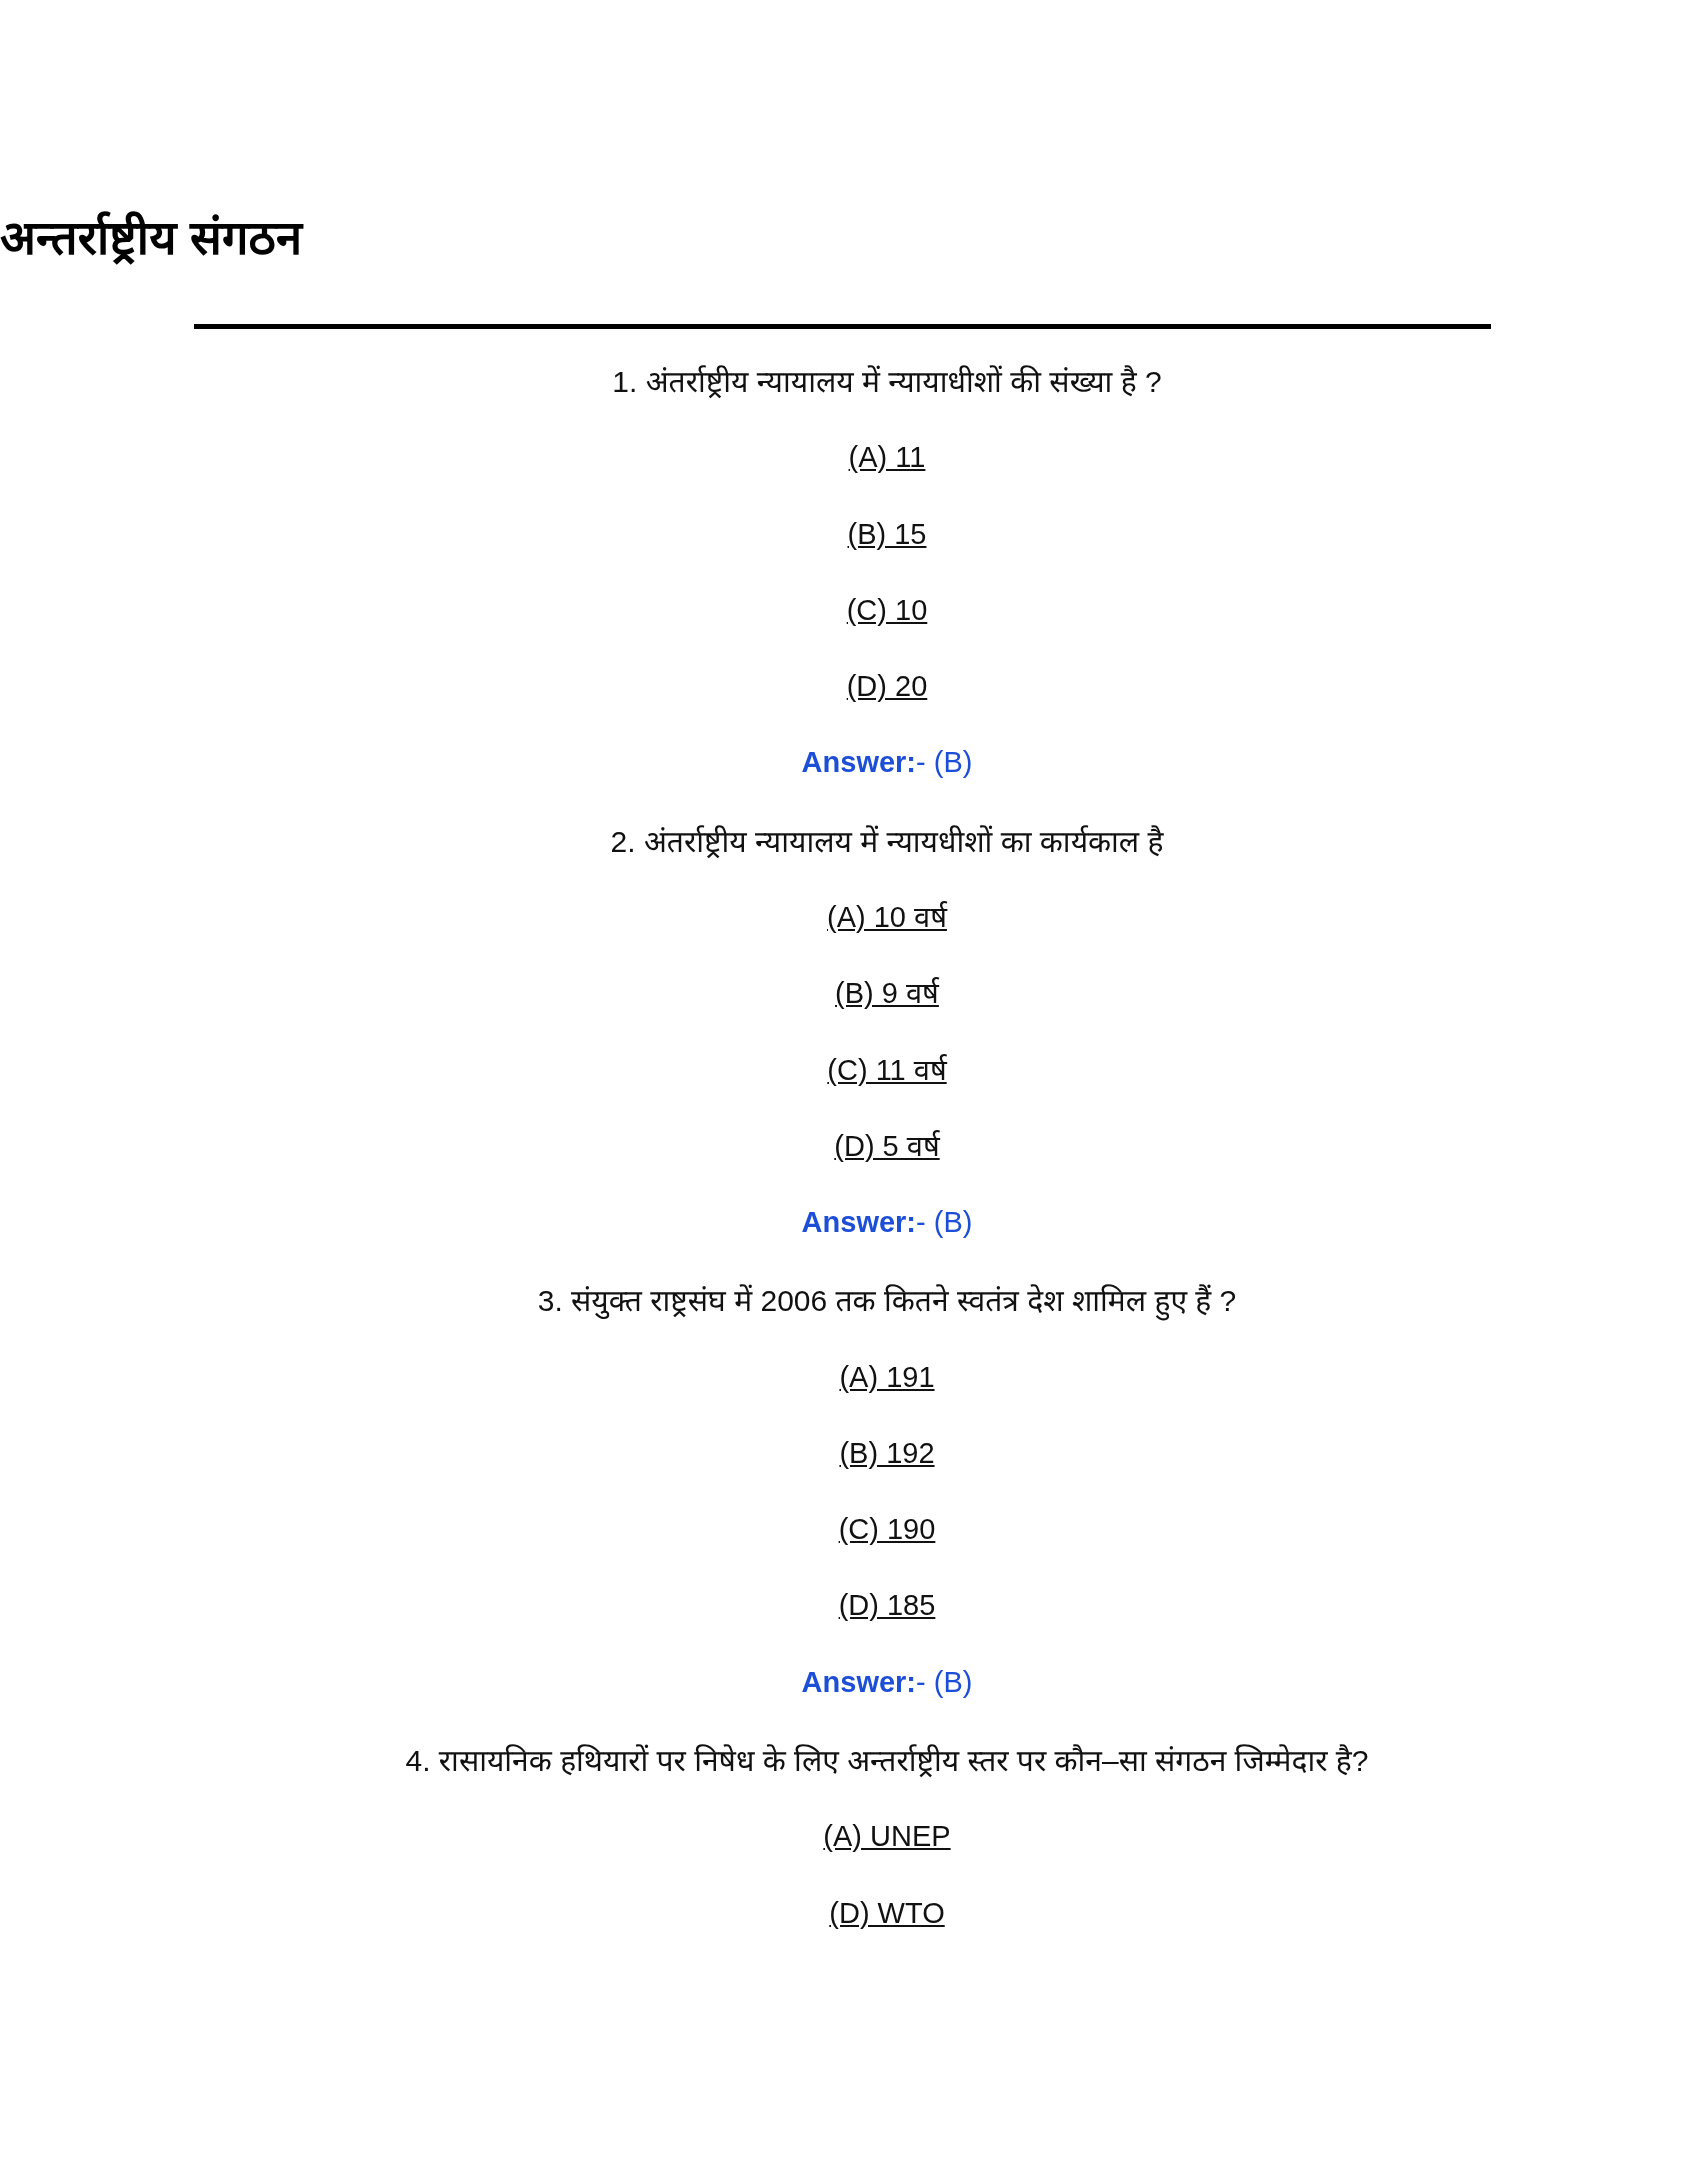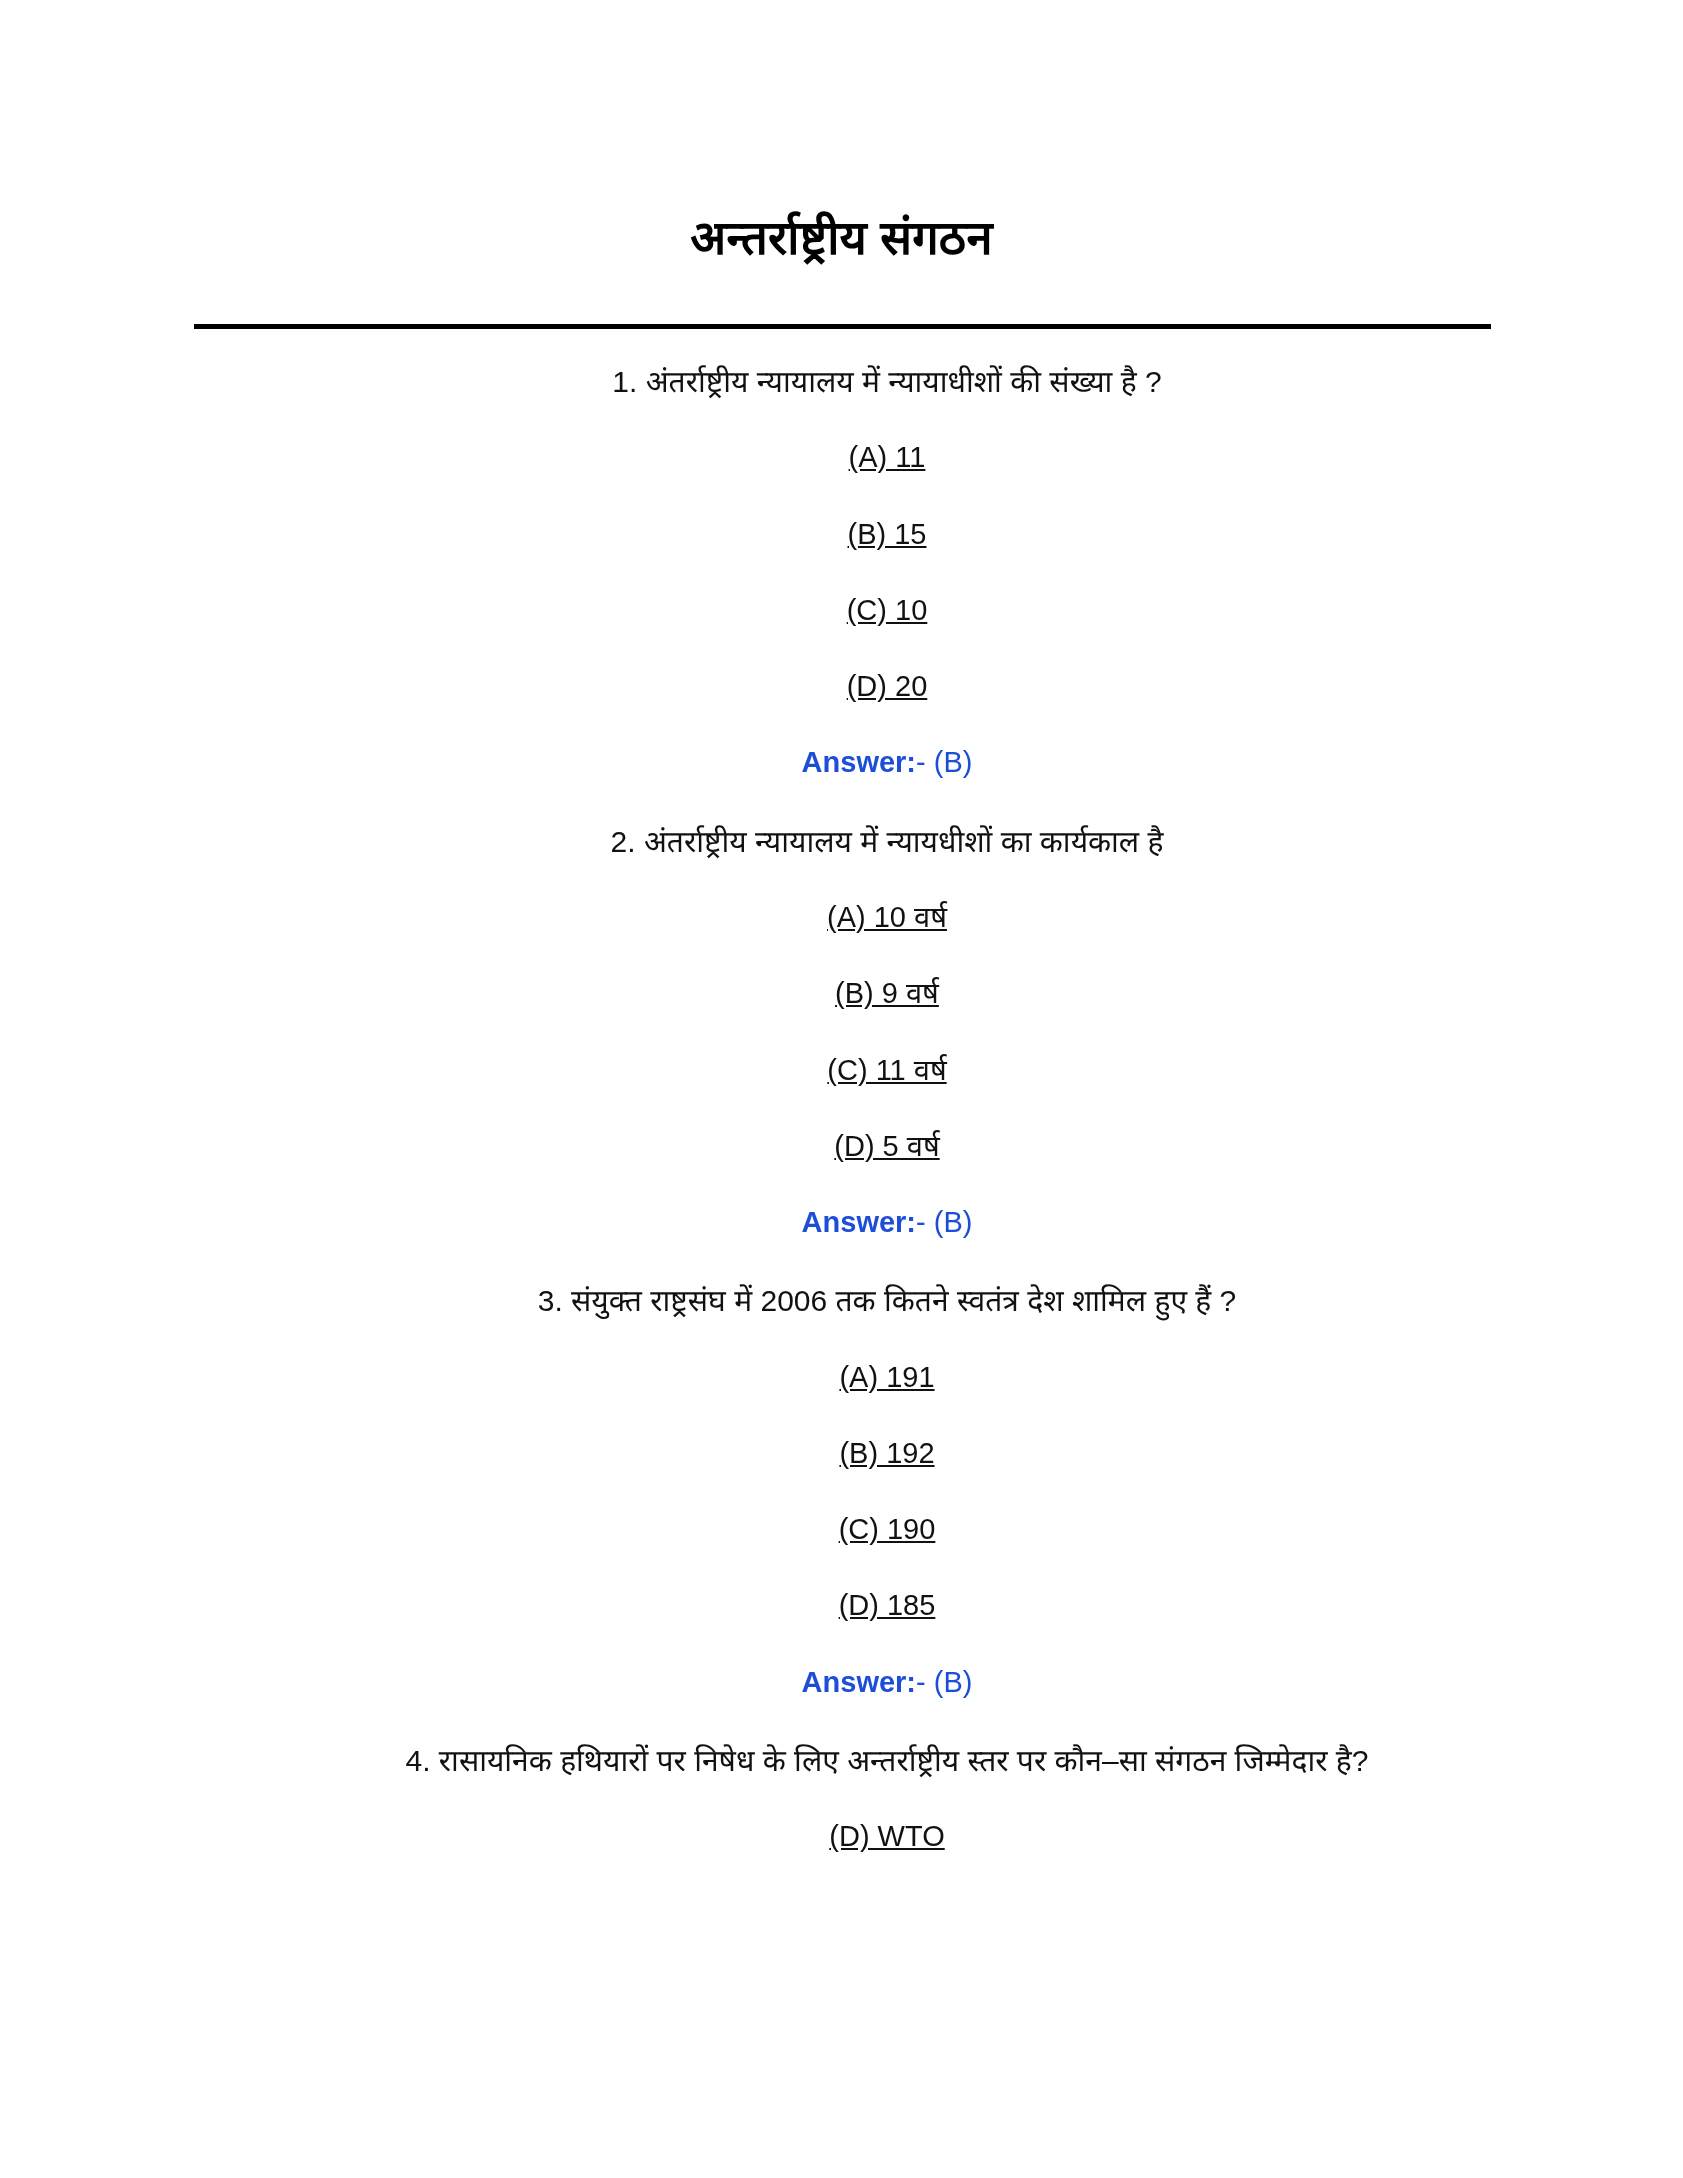--- a/index.html
+++ b/index.html
@@ -20,21 +20,20 @@
     margin: 0 auto;
     background: #ffffff;
     box-sizing: border-box;
     overflow: hidden;
   }
   .doc-title {
     position: absolute;
     left: 0;
     right: 0;
     top: 176px;
-    text-align: center;
     font-size: 47px;
     font-weight: 700;
     line-height: 1.3;
     letter-spacing: 0.2px;
     color: #000000;
   }
   .title-rule {
     position: absolute;
     left: 194px;
     top: 324px;
@@ -114,18 +113,19 @@
       <p class="q-text">3. संयुक्त राष्ट्रसंघ में 2006 तक कितने स्वतंत्र देश शामिल हुए हैं ?</p>
       <p class="opt">(A) 191</p>
       <p class="opt">(B) 192</p>
       <p class="opt">(C) 190</p>
       <p class="opt">(D) 185</p>
       <p class="ans"><span class="ans-label">Answer:</span><span class="ans-value">- (B)</span></p>
     </div>
 
     <div class="qblock">
       <p class="q-text">4. रासायनिक हथियारों पर निषेध के लिए अन्तर्राष्ट्रीय स्तर पर कौन–सा संगठन जिम्मेदार है?</p>
+      <p class="opt">(A) UNEP</p>
       <p class="opt">(D) WTO</p>
     </div>
 
   </div>
 </div>
 
 
 </body></html>

